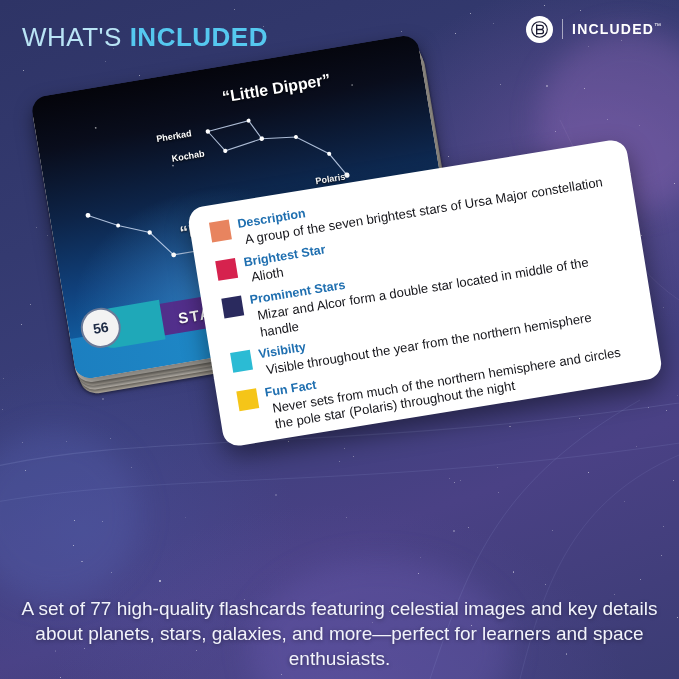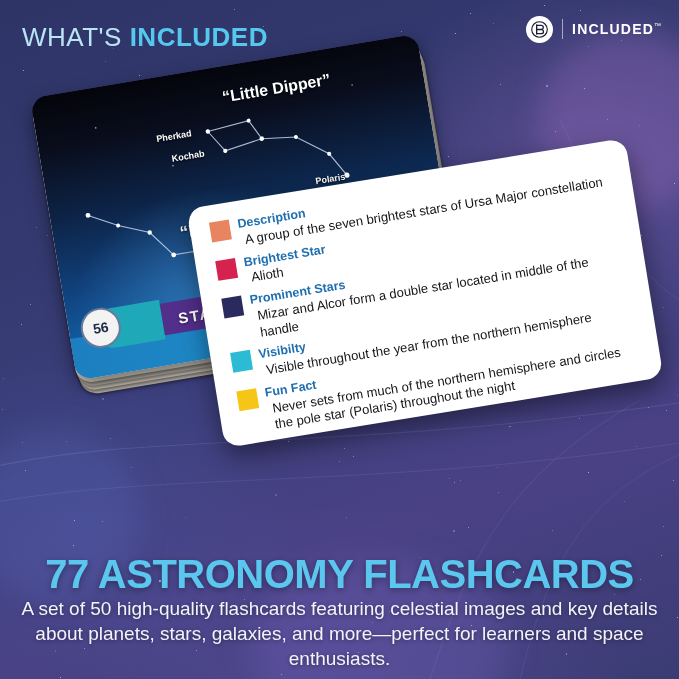--- a/index.html
+++ b/index.html
@@ -564,17 +564,16 @@
     </div>
 
     <div class="detail-row">
       <span class="chip" style="background:#F5C518;"></span>
       <div class="field-label">Fun Fact</div>
       <div class="field-value">Never sets from much of the northern hemisphere and circles the pole star (Polaris) throughout the night</div>
     </div>
   </div>
 
   <div class="bottom-copy">
-    <div class="headline">77 ASTRONOMY FLASHCARDS</div>
-    <div class="body-copy">A set of 50 high-quality flashcards featuring celestial images and key details about planets, stars, galaxies, and more—perfect for learners and space enthusiasts.</div>
+    <div class="body-copy">A set of 77 high-quality flashcards featuring celestial images and key details about planets, stars, galaxies, and more—perfect for learners and space enthusiasts.</div>
   </div>
 
 </div>
 
 </body></html>

